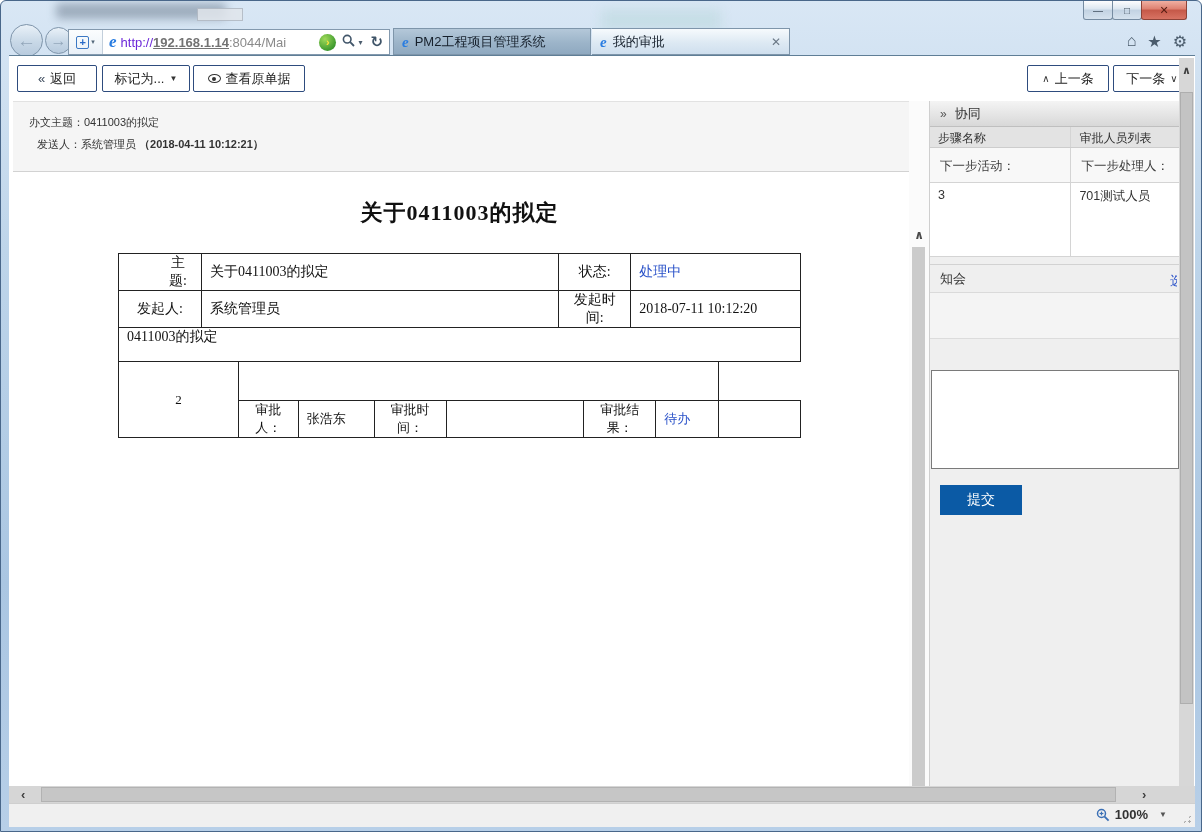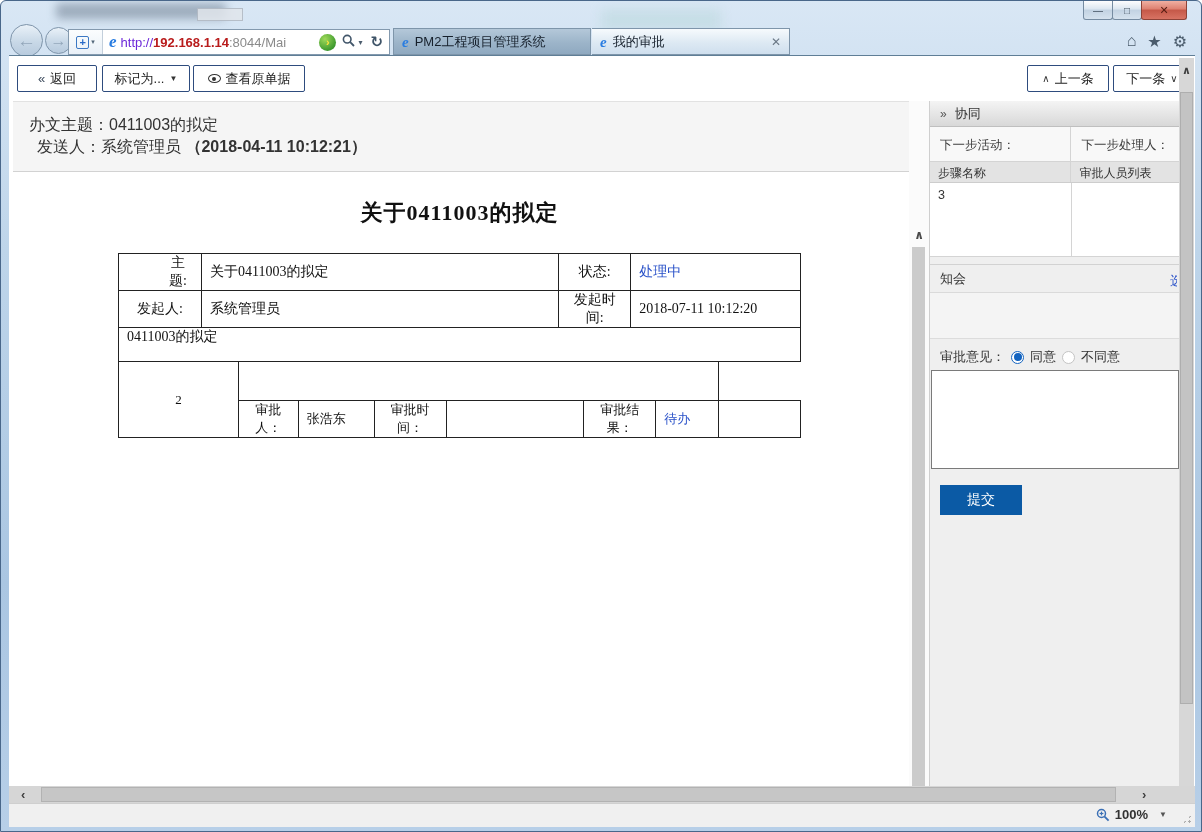--- a/index.html
+++ b/index.html
@@ -24,21 +24,21 @@
     border:1px solid #7e94aa; background:linear-gradient(180deg,#e9f1f8,#c8d8e7 55%,#b7cadd); color:#93a7ba; }
   .back-circle { left:9px; top:23px; width:33px; height:33px; font-size:19px; }
   .fwd-circle { left:44px; top:26px; width:27px; height:27px; font-size:16px; }
   .addr-group { position:absolute; left:67px; top:28px; width:322px; height:26px; background:#fff; border:1px solid #8399ae; display:flex; align-items:center; }
   .plus-seg { width:34px; height:100%; border-right:1px solid #c3cfdb; background:linear-gradient(180deg,#fbfdfe,#e9f0f7); display:flex; align-items:center; justify-content:center; gap:2px; }
   .plus-box { width:13px; height:13px; border:1px solid #3b78c4; border-radius:2px; color:#2a6bc8; font-size:11px; font-weight:bold; line-height:11px; text-align:center; }
   .tiny-caret { font-size:7px; color:#53677a; }
   .ie-e { font-family:"Liberation Serif","DejaVu Serif",serif; font-style:italic; font-weight:bold; color:#2a7de1; font-size:17px; line-height:16px; }
   .addr-group .ie-e { margin:0 4px 0 6px; }
   .url { flex:1; font-size:13px; white-space:nowrap; overflow:hidden; color:#8a8a8a; }
-  .url .host { color:#b91c1c; font-weight:bold; }
+  .url .host { color:#737373; font-weight:bold;text-decoration:underline; }
   .url .prefix { color:#6d28d9; }
   .green-ball { width:17px; height:17px; border-radius:50%; background:radial-gradient(circle at 35% 30%,#9fd95a,#3f9b2f 70%,#2d7a22); display:flex; align-items:center; justify-content:center; color:#ffe23e; font-weight:bold; font-size:11px; margin-right:6px; }
   .mag-icon { margin-right:3px; }
   .sdrop { font-size:8px; color:#4c5d6e; margin-right:8px; }
   .refresh-glyph { font-size:15px; color:#3f5468; font-weight:bold; margin-right:6px; }
 
   .tab { position:absolute; top:27px; height:27px; display:flex; align-items:center; padding:0 8px; font-size:13px; color:#16202c; border:1px solid #7e95aa; }
   .tab .ie-e { font-size:15px; margin-right:6px; }
   .tab1 { left:392px; width:198px; background:linear-gradient(180deg,#b4c8d9,#9cb4c9 55%,#8fa9c0); }
   .tab2 { left:591px; width:198px; background:linear-gradient(180deg,#f6fafd,#dde9f3 55%,#cfdfee); border-left:none; }
@@ -49,21 +49,21 @@
   .page { position:absolute; left:8px; top:54px; width:1186px; height:731px; background:#fff; border-top:1px solid #5f7e96; }
   .cmdbar { position:absolute; left:0; top:0; width:1186px; height:45px; background:#fff; }
   .cmd-btn { position:absolute; top:9px; height:27px; border:1px solid #2e4c7e; border-radius:2px; background:#fff; color:#222;
     font-size:13px; display:flex; align-items:center; justify-content:center; gap:5px; padding:0 10px; cursor:default; }
   .cmd-btn .chev { color:#3c4a5c; font-size:13px; }
   .cmd-btn .dcaret { font-size:8px; color:#333; }
   .eye { width:13px; height:9px; border:1px solid #333; border-radius:50%; position:relative; display:inline-block; }
   .eye::after { content:""; position:absolute; left:3.5px; top:1.5px; width:4px; height:4px; border-radius:50%; background:#333; }
   .caret-s { font-size:10px; color:#333; }
 
-  .doc-header { position:absolute; left:4px; top:45px; width:896px; height:71px; background:#f5f5f5; border-top:1px solid #e2e2e2; border-bottom:1px solid #d2d2d2; font-size:16px; color:#333; }
+  .doc-header { position:absolute; left:4px; top:45px; width:896px; height:71px; background:#f5f5f5; border-top:1px solid #e2e2e2; border-bottom:1px solid #d2d2d2; font-size:11px; color:#333; }
   .dh-line1 { position:absolute; left:16px; top:13px; }
   .dh-line2 { position:absolute; left:24px; top:35px; }
   .dh-line2 b { font-weight:bold; }
 
   .main-content { position:absolute; left:4px; top:116px; width:896px; height:615px; background:#fff; overflow:hidden; }
   .doc { position:absolute; left:105px; top:0; width:683px; font-family:"Liberation Serif","DejaVu Serif",serif; color:#111; }
   .doc-title { margin-top:26px; text-align:center; font-size:22px; font-weight:bold; letter-spacing:1px; }
   table.doc-table { border-collapse:collapse; width:683px; margin-top:25px; font-size:14px; }
   table.doc-table td { border:1px solid #222; padding:0 8px; height:34px; }
   table.doc-table tr.r2 td { height:33px; }
@@ -263,43 +263,37 @@
       <span class="arr" style="top:127px;">∧</span>
       <div class="thumb"></div>
       <span class="arr" style="top:698px;">∨</span>
     </div>
 
     <div class="sidebar">
       <div class="sb-header">
         <span class="guil">»</span>
         <span>协同</span>
       </div>
+      <div class="sb-cols grid-head">
+        <div class="sb-col-l">步骤名称</div>
+        <div class="sb-col-r">审批人员列表</div>
+      </div>
       <div class="sb-cols next-row">
         <div class="sb-col-l">下一步活动：</div>
         <div class="sb-col-r">下一步处理人：</div>
       </div>
-      <div class="sb-cols grid-head">
-        <div class="sb-col-l">步骤名称</div>
-        <div class="sb-col-r">审批人员列表</div>
-      </div>
       <div class="sb-cols grid-body">
         <div class="sb-col-l">3</div>
+        <div class="sb-col-r">701测试人员</div>
       </div>
       <div class="notify-row">
         <span>知会</span>
         <span class="notify-clip">选</span>
       </div>
       <div class="notify-box"></div>
-      <div class="opinion-row">
-        <span>审批意见：</span>
-        <span class="radio sel"></span>
-        <span>同意</span>
-        <span class="radio dis"></span>
-        <span>不同意</span>
-      </div>
       <textarea class="sb-textarea" style=""></textarea>
       <div class="submit-btn">
           <span>提交</span>
         </div>
     </div>
 
     <div class="page-sb">
       <span class="arr">∧</span>
       <div class="thumb"></div>
     </div>

